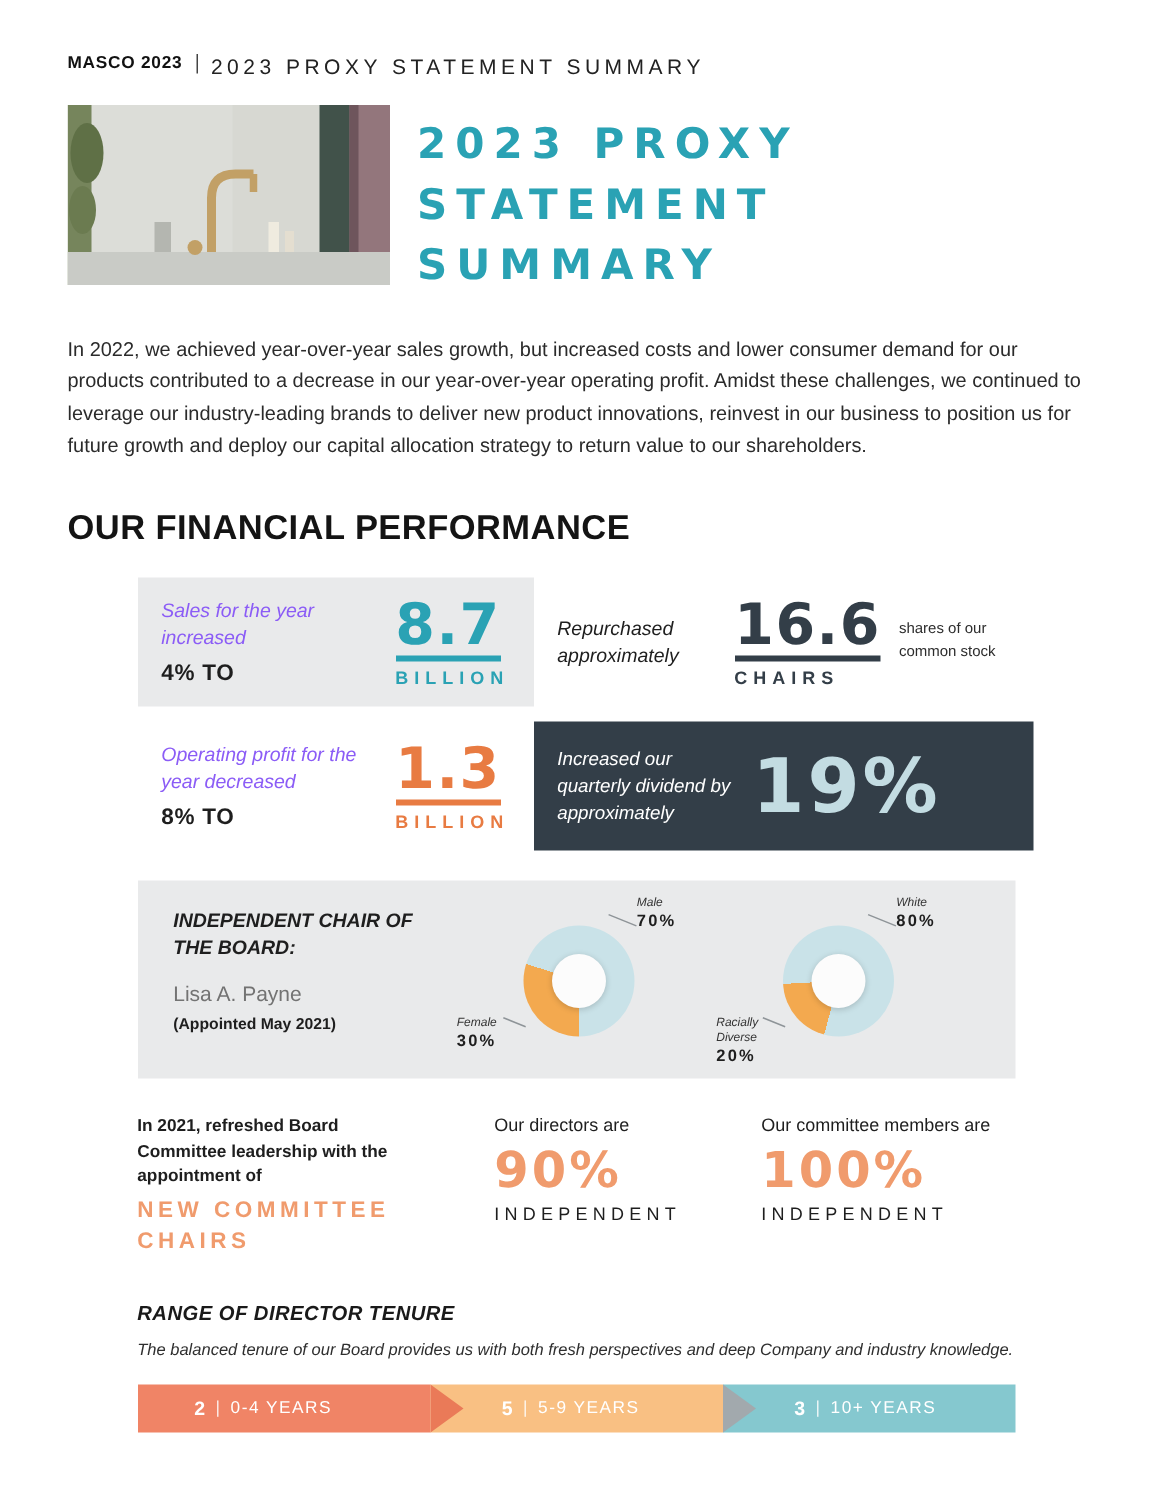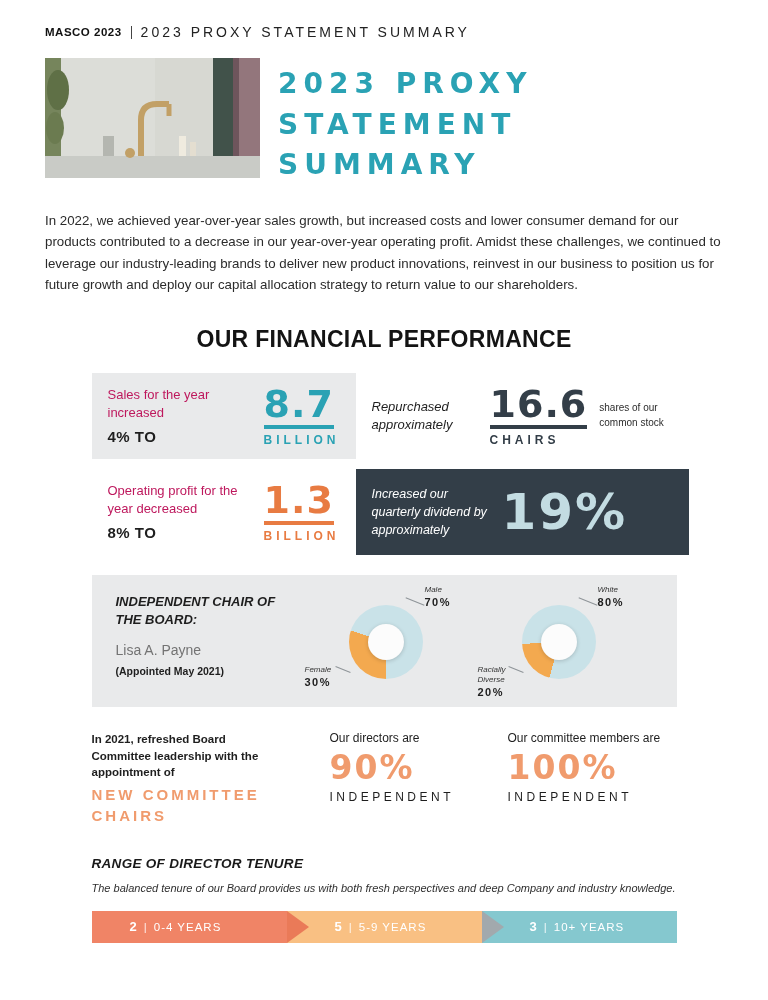--- a/index.html
+++ b/index.html
@@ -2,44 +2,44 @@
 <html style="--teal: #2AA2B4; --orange: #E87B42; --orange-light: #F09B6D; --navy: #333E48; --light-blue: #C3DCE2; --box-gray: #E9EAEB; --donut-teal: #C9E2E8; --donut-orange: #F3A94F; --tenure-coral: #F08466; --tenure-coral-arrow: #EA7A58; --tenure-peach: #F9C083; --tenure-gray-arrow: #A2A9AD; --tenure-teal: #85C8CF;"><head>
 <meta charset="utf-8">
 <style>
   *{margin:0;padding:0;box-sizing:border-box}
   html,body{background:#fff}
   .page{width:768px;height:1000px;background:#fff;position:relative;overflow:hidden;
         font-family:"Liberation Sans",sans-serif;color:#222}
   .content{padding:0 45px}
 
   
-  .topbar{display:flex;align-items:center;padding-top:24px}
+  .topbar{display:flex;padding-top:36px}
   .brand{font-size:11.5px;font-weight:bold;letter-spacing:.5px;color:#111}
   .tb-div{width:1px;height:13px;background:#444;margin:0 9px}
   .doc-title{font-size:14px;letter-spacing:3px;color:#222}
 
   
   .hero{display:flex;margin-top:18px}
   .hero-img{width:215px;height:120px;flex:none;overflow:hidden}
   .hero-title{margin-left:18px;padding-top:6px;font-family:"DejaVu Sans",sans-serif;
               font-weight:bold;font-size:28px;letter-spacing:6px;
               color:var(--teal,#2AA2B4);line-height:1.45}
 
   .intro{margin-top:24px;font-size:13.3px;line-height:1.62;color:#2b2b2b}
 
-  .sec-h{margin-top:30px;text-align:center;font-size:23px;font-weight:800;
+  .sec-h{margin-top:30px;text-align:left;font-size:23px;font-weight:800;
          color:#141414;letter-spacing:.3px}
 
   
   .stats-grid{width:585px;margin:20px auto 0;display:grid;grid-template-columns:1fr 1fr;gap:10px 0}
   .stat{height:86px;display:flex;align-items:center;padding:0 16px}
   .box-gray{background:var(--box-gray,#E9EAEB)}
   .box-dark{background:var(--navy,#333E48);color:#fff}
   .stat-label{width:150px;flex:none}
-  .stat-label .it{display:block;font-size:13px;line-height:1.35;color:#be185d}
+  .stat-label .it{display:block;font-style:italic;font-size:13px;line-height:1.35;color:#8b5cf6}
   .stat-label .b{display:block;font-weight:bold;font-size:15px;margin-top:7px;letter-spacing:.5px;color:#1e1e1e}
   .numwrap{margin-left:6px}
   .bignum{font-family:"DejaVu Sans",sans-serif;font-weight:bold;font-size:38px;line-height:1;
           display:inline-block;border-bottom:4px solid currentColor;padding-bottom:2px;letter-spacing:1px}
   .unit{display:block;font-size:12px;font-weight:bold;letter-spacing:4px;margin-top:4px}
   .teal{color:var(--teal,#2AA2B4)} .orange{color:var(--orange,#E8803F)} .navy{color:var(--navy,#333E48)}
   .stat-note{font-size:10px;line-height:1.45;color:#2d2d2d;width:74px;margin-left:12px}
   .stat-label-narrow{width:112px;flex:none}
   .stat-label-narrow .it{display:block;font-style:italic;font-size:13px;line-height:1.35;color:#1e1e1e}
   .stat4-label{font-style:italic;font-size:12.5px;width:122px;line-height:1.45;color:#fff;flex:none}

